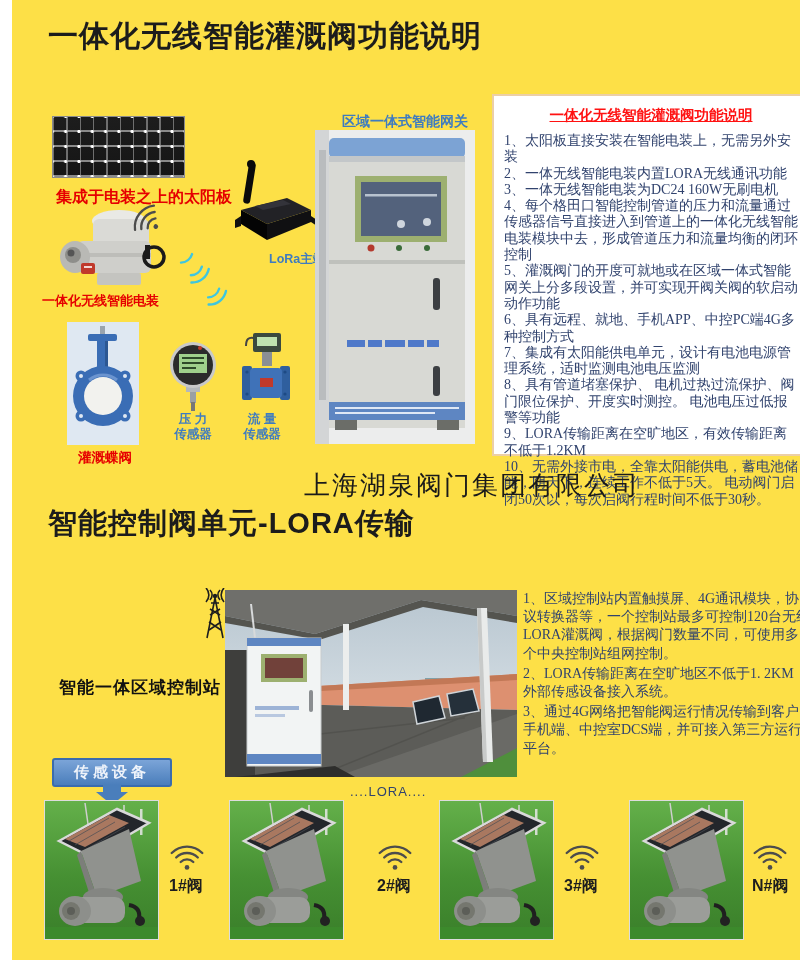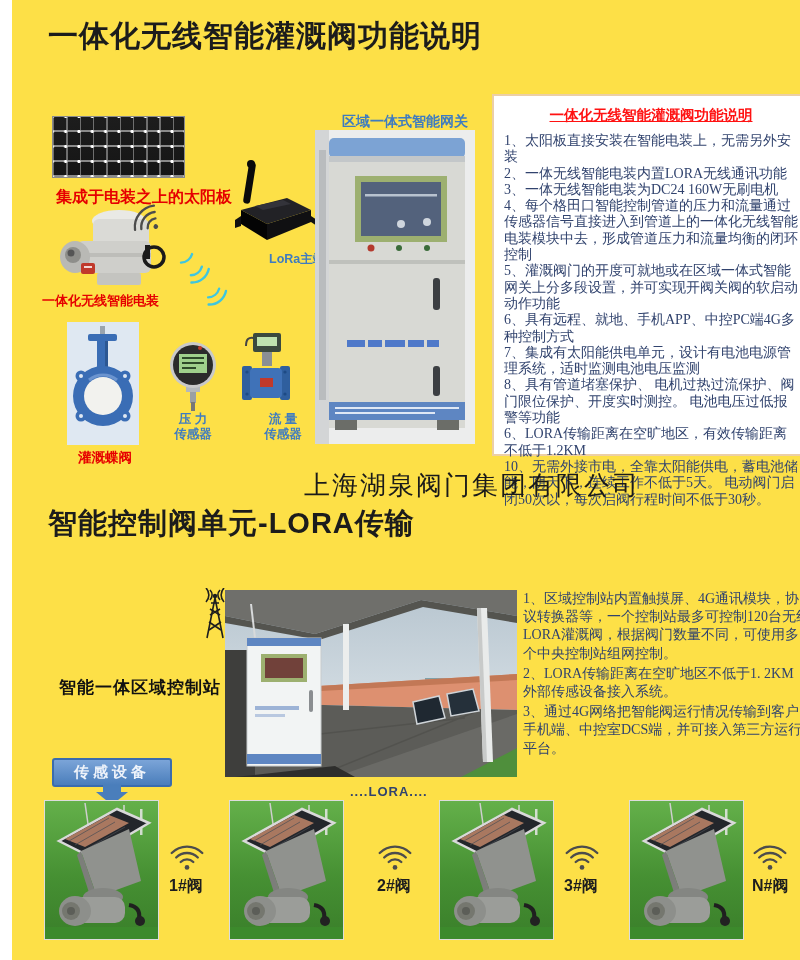--- a/index.html
+++ b/index.html
@@ -27,21 +27,21 @@
         padding:8px 10px 0 10px;}
   .fbox-title{color:#ff1212;font-weight:800;font-size:14.5px;text-align:center;
               text-decoration:underline;margin:2px 0 8px 0;font-family:"Liberation Sans",sans-serif;}
   .fbox p{margin:0;font-family:"Liberation Serif","DejaVu Serif",serif;color:#31436e;
           font-size:14px;line-height:16.3px;}
   
   .station-cap{font-family:"Liberation Serif","DejaVu Serif",serif;font-weight:700;
                font-size:17px;color:#111;letter-spacing:1px;white-space:nowrap;}
   .points p{margin:0 0 2px 0;font-family:"Liberation Serif","DejaVu Serif",serif;color:#31436e;
             font-size:14px;line-height:18.2px;}
-  .lora-lbl{font-weight:700;color:#31436e;font-size:13px;letter-spacing:1px;white-space:nowrap;}
+  .lora-lbl{font-weight:400;color:#31436e;font-size:13px;letter-spacing:1px;white-space:nowrap;}
   
   .tag{width:120px;height:29px;background:linear-gradient(#7ba4d8,#4a7ebb);
        border:2px solid #3a6cae;border-radius:3px;box-sizing:border-box;
        color:#eef3fa;font-weight:700;font-size:15px;letter-spacing:4px;
        text-align:center;line-height:23px;}
   .tag-stem{width:18px;height:7px;background:#4a7ebb;}
   .tag-tri{width:0;height:0;border-left:16px solid transparent;border-right:16px solid transparent;
            border-top:13px solid #4a7ebb;}
   
   .vphoto{width:113px;height:138px;border:1px solid #dcdcdc;box-sizing:content-box;}
@@ -180,21 +180,21 @@
   <div class="abs fbox" style="left:480px;top:94px;">
     <div class="fbox-title">一体化无线智能灌溉阀功能说明</div>
     <p>1、太阳板直接安装在智能电装上，无需另外安装</p>
     <p>2、一体无线智能电装内置LORA无线通讯功能</p>
     <p>3、一体无线智能电装为DC24 160W无刷电机</p>
     <p>4、每个格田口智能控制管道的压力和流量通过传感器信号直接进入到管道上的一体化无线智能电装模块中去，形成管道压力和流量均衡的闭环控制</p>
     <p>5、灌溉阀门的开度可就地或在区域一体式智能网关上分多段设置，并可实现开阀关阀的软启动动作功能</p>
     <p>6、具有远程、就地、手机APP、中控PC端4G多种控制方式</p>
     <p>7、集成有太阳能供电单元，设计有电池电源管理系统，适时监测电池电压监测</p>
     <p>8、具有管道堵塞保护、 电机过热过流保护、阀门限位保护、开度实时测控。 电池电压过低报警等功能</p>
-    <p>6、LORA传输距离在空旷地区，有效传输距离不低于1.2KM</p>
+    <p>9、LORA传输距离在空旷地区，有效传输距离不低于1.2KM</p>
     <p>10、无需外接市电，全靠太阳能供电，蓄电池储能，阴天下，连续工作不低于5天。 电动阀门启闭50次以，每次启阀行程时间不低于30秒。</p>
   </div>
 
   <svg class="abs" style="left:55px;top:322px;" width="72" height="123" viewBox="0 0 72 123">
     <rect width="72" height="123" fill="#dfe8f2"></rect>
     <rect x="33" y="4" width="5" height="10" fill="#9aa4ae"></rect>
     <rect x="21" y="12" width="29" height="7" rx="2" fill="#3a6db5"></rect>
     <rect x="30" y="19" width="11" height="26" fill="#3a6db5"></rect>
     <rect x="38" y="19" width="3" height="26" fill="#2c5793"></rect>
     <circle cx="36" cy="74" r="30" fill="#3a6db5"></circle>
@@ -235,21 +235,21 @@
     <rect x="22" y="22" width="10" height="14" fill="#8a8f94"></rect>
     <rect x="2" y="36" width="10" height="34" rx="2" fill="#2f5f9e"></rect>
     <rect x="40" y="36" width="10" height="34" rx="2" fill="#2f5f9e"></rect>
     <rect x="10" y="38" width="32" height="30" rx="4" fill="#3f72b8"></rect>
     <rect x="20" y="48" width="13" height="9" fill="#c0392b"></rect>
     <circle cx="7" cy="42" r="1.6" fill="#1d4a85"></circle>
       <circle cx="7" cy="64" r="1.6" fill="#1d4a85"></circle>
     <circle cx="45" cy="42" r="1.6" fill="#1d4a85"></circle>
       <circle cx="45" cy="64" r="1.6" fill="#1d4a85"></circle>
   </svg>
-  <div class="abs cap-blue-sm" style="left:245px;top:412px;width:52px;text-align:center;">
+  <div class="abs cap-blue-sm" style="left:224px;top:412px;width:52px;text-align:center;">
     <div>流 量</div>
     <div>传感器</div>
   </div>
 
   <div class="abs h-title" style="left:36px;top:504px;font-size:29px;">智能控制阀单元-LORA传输</div>
 
   <div class="abs company" style="left:292px;top:468px;">上海湖泉阀门集团有限公司</div>
 
   <svg class="abs" style="left:185px;top:588px;" width="36" height="52" viewBox="0 0 36 52">
     <g stroke="#1e1e1e" stroke-width="1.6" fill="none">

